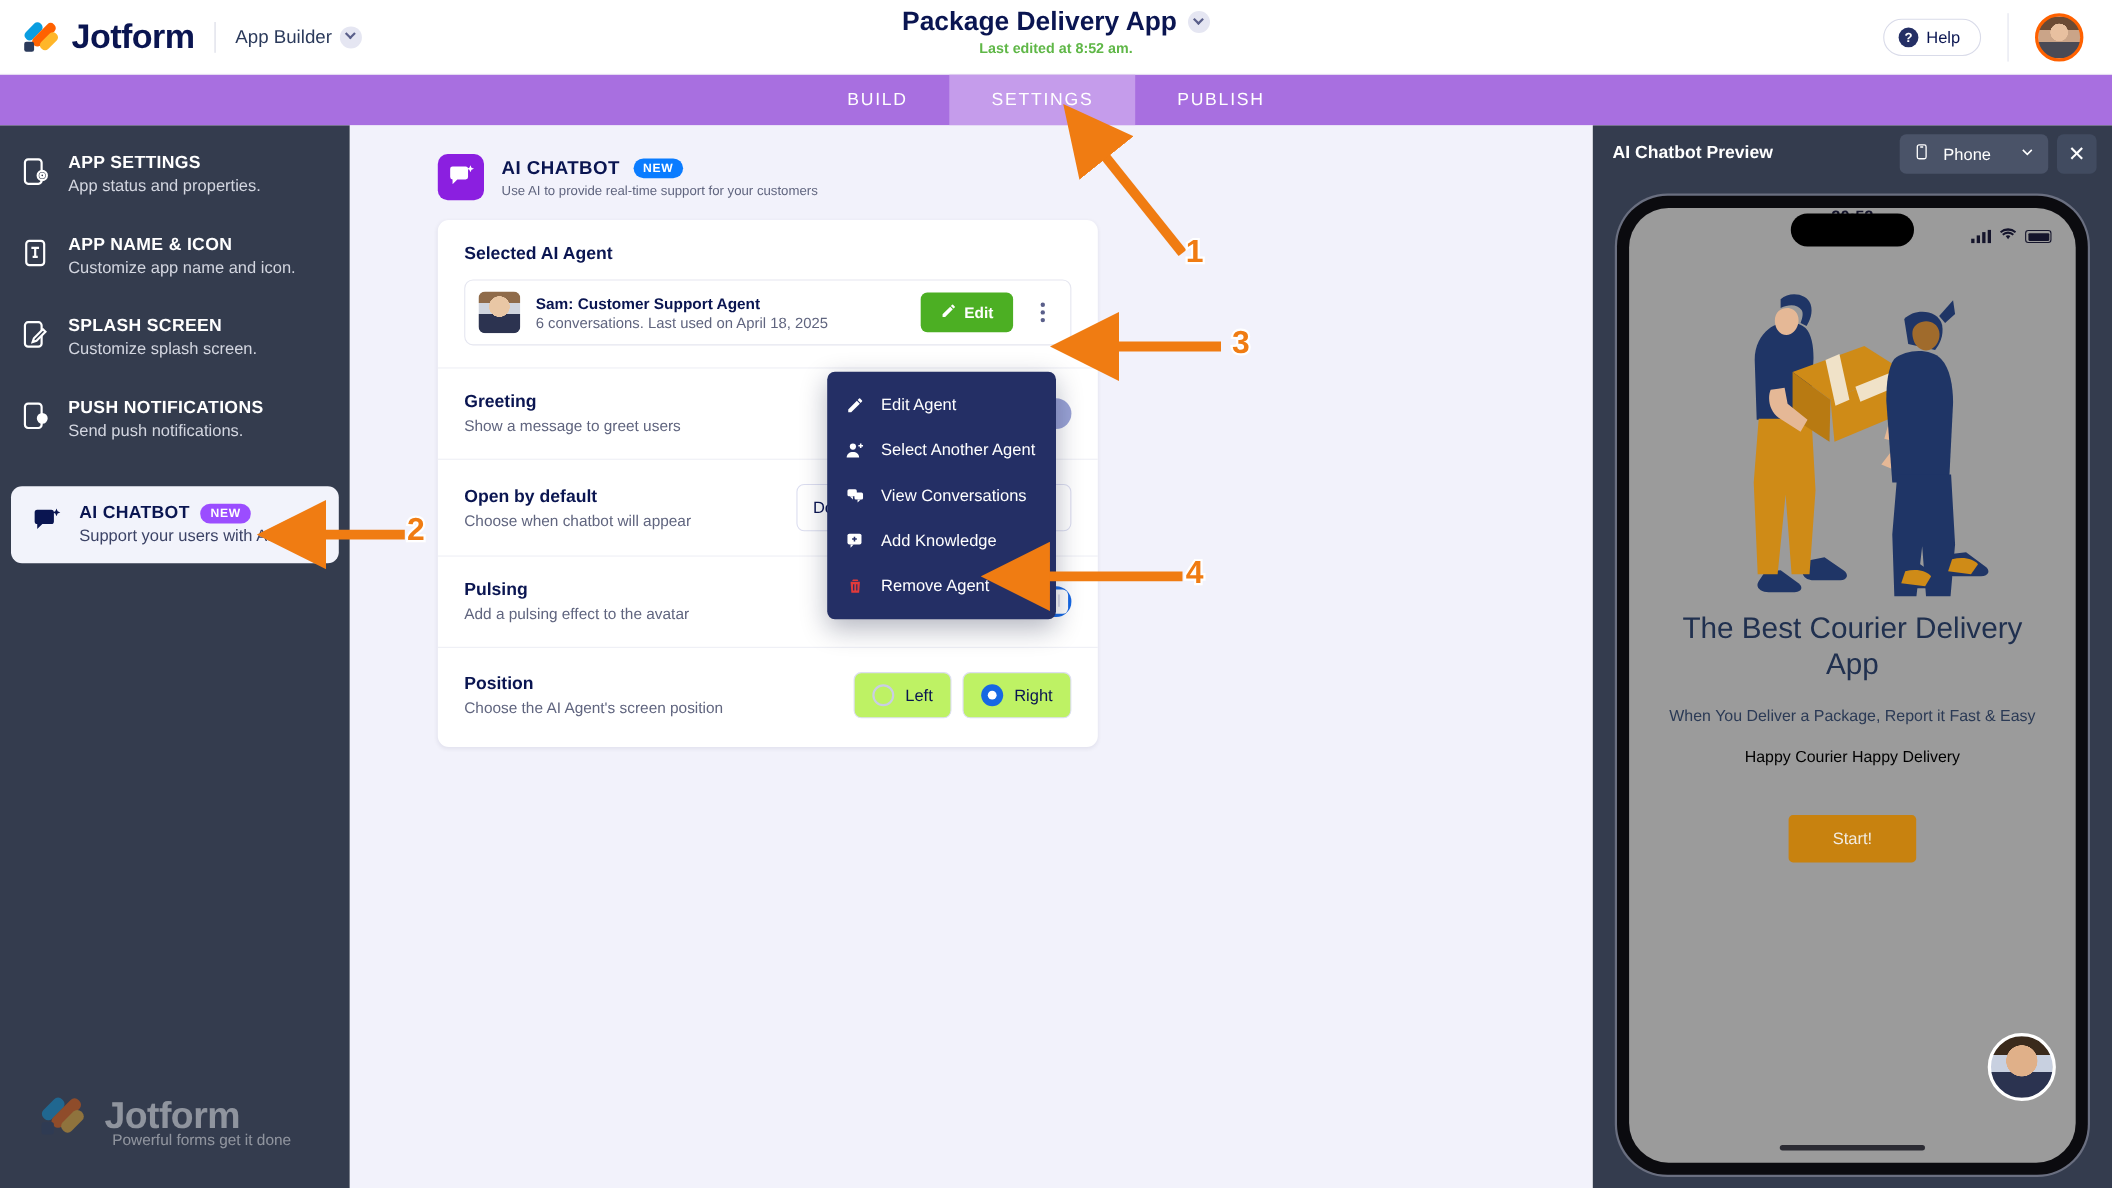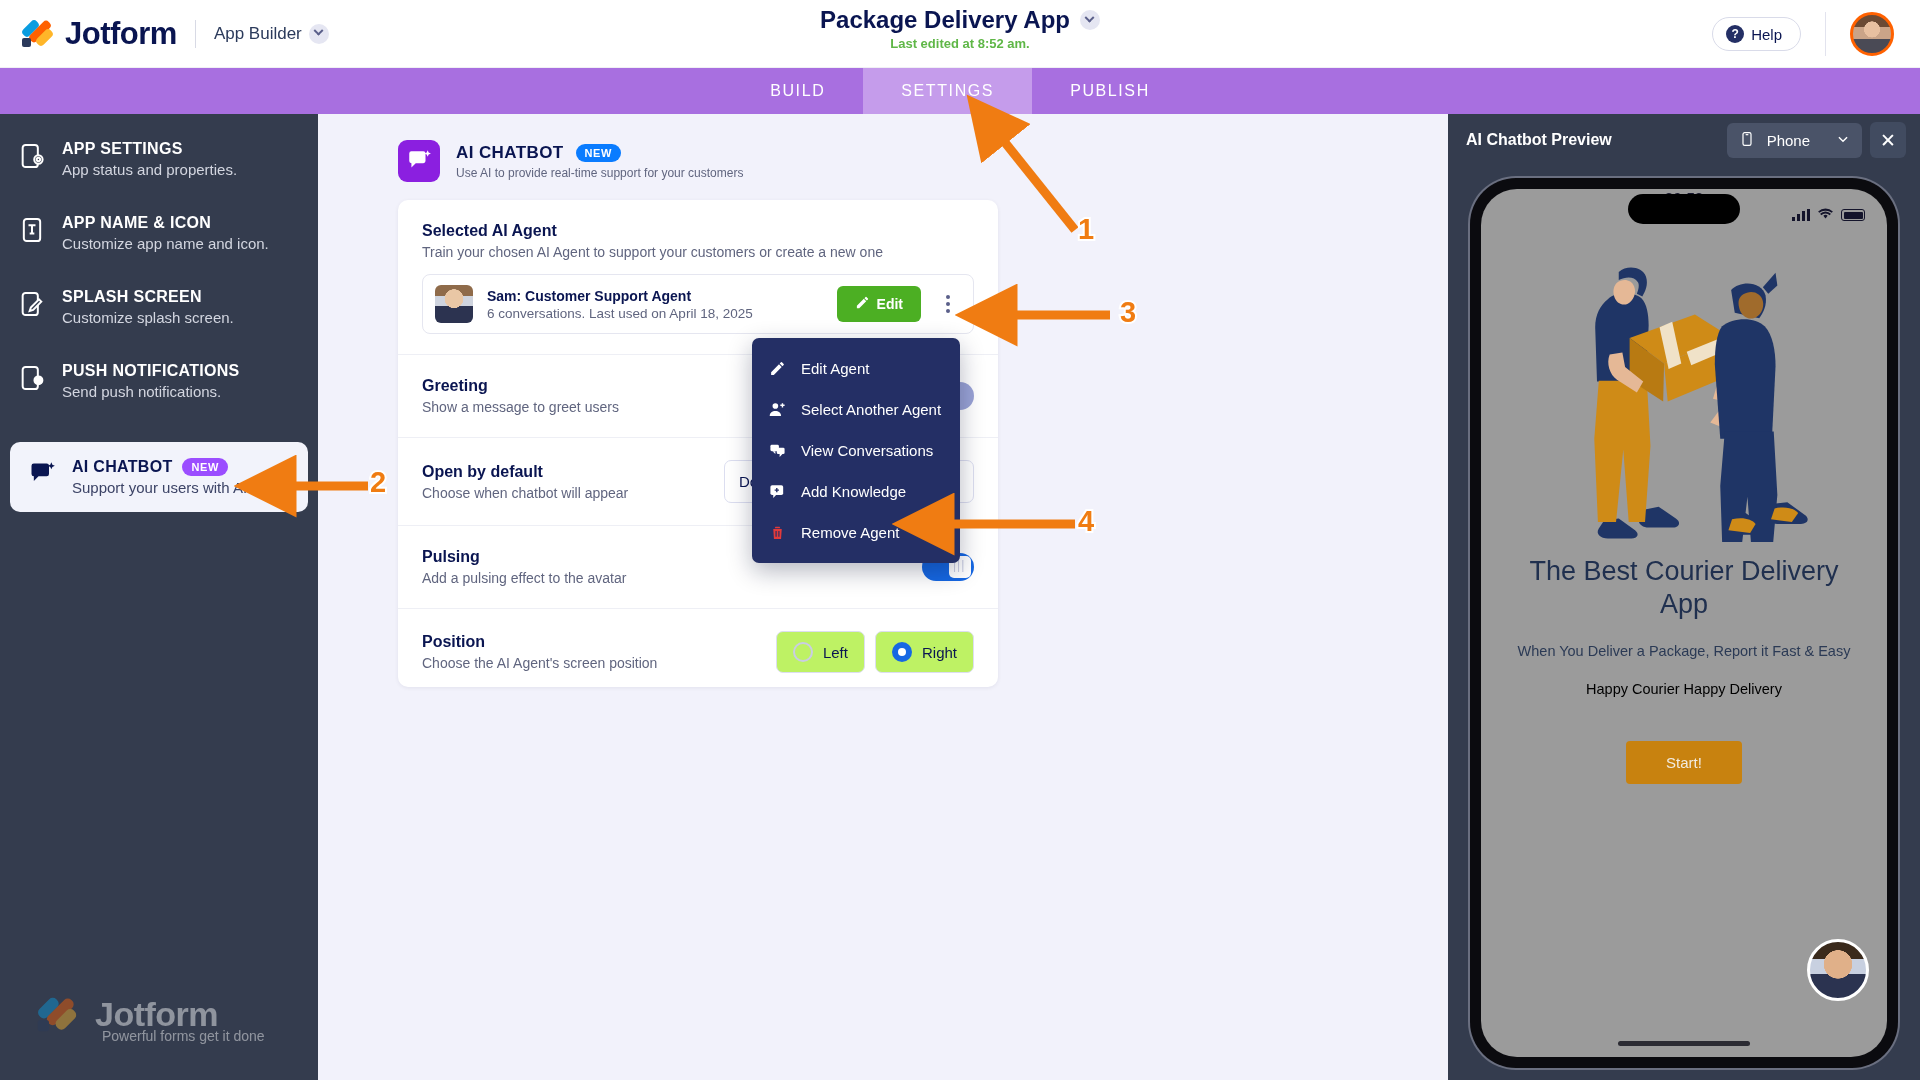--- a/index.html
+++ b/index.html
@@ -364,21 +364,20 @@
           <span>AI CHATBOT</span>
           <span class="badge-blue">NEW</span>
         </div>
         <div class="sec-sub">Use AI to provide real-time support for your customers</div>
       </div>
     </div>
 
     <div class="card" style="left:80px; top:86px;">
       <div class="card-pad">
         <div class="card-h">Selected AI Agent</div>
-        <div class="card-s">Train your chosen AI Agent to support your customers or create a new one</div>
         <div class="agent-row">
           <div class="agent-pic"></div>
           <div>
             <div class="agent-name">Sam: Customer Support Agent</div>
             <div class="agent-meta">6 conversations. Last used on April 18, 2025</div>
           </div>
           <button class="edit-btn">
             <span>
               <svg viewBox="0 0 24 24" width="15" height="15" fill="#fff">
                   <path d="M3 17.2V21h3.8L17.9 9.9l-3.8-3.8zM20.7 7.1a1 1 0 000-1.4l-2.4-2.4a1 1 0 00-1.4 0l-1.8 1.8 3.8 3.8z"></path>
@@ -421,21 +420,21 @@
           <div class="lbl">Pulsing</div>
           <div class="sub">Add a pulsing effect to the avatar</div>
         </div>
         <div class="ctrl">
             <div class="toggle on">
               <span class="knob"></span>
             </div>
           </div>
       </div>
 
-      <div class="srow" style="padding-bottom:14px;">
+      <div class="srow" style="padding-bottom:26px;">
         <div>
           <div class="lbl">Position</div>
           <div class="sub">Choose the AI Agent's screen position</div>
         </div>
         <div class="ctrl radiogrp">
           <div class="radio">
             <span class="dot"></span>
             <span>Left</span>
           </div>
           <div class="radio">

